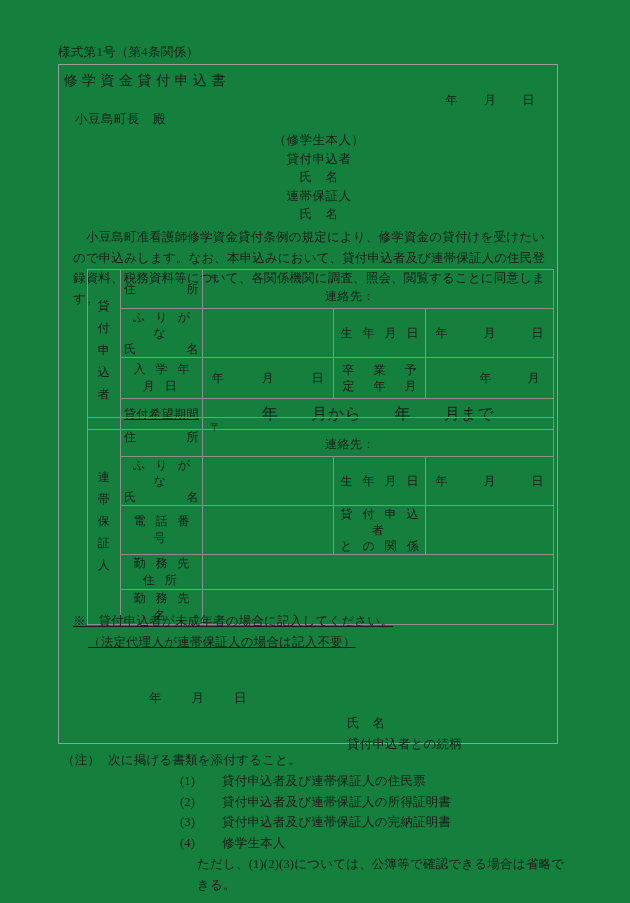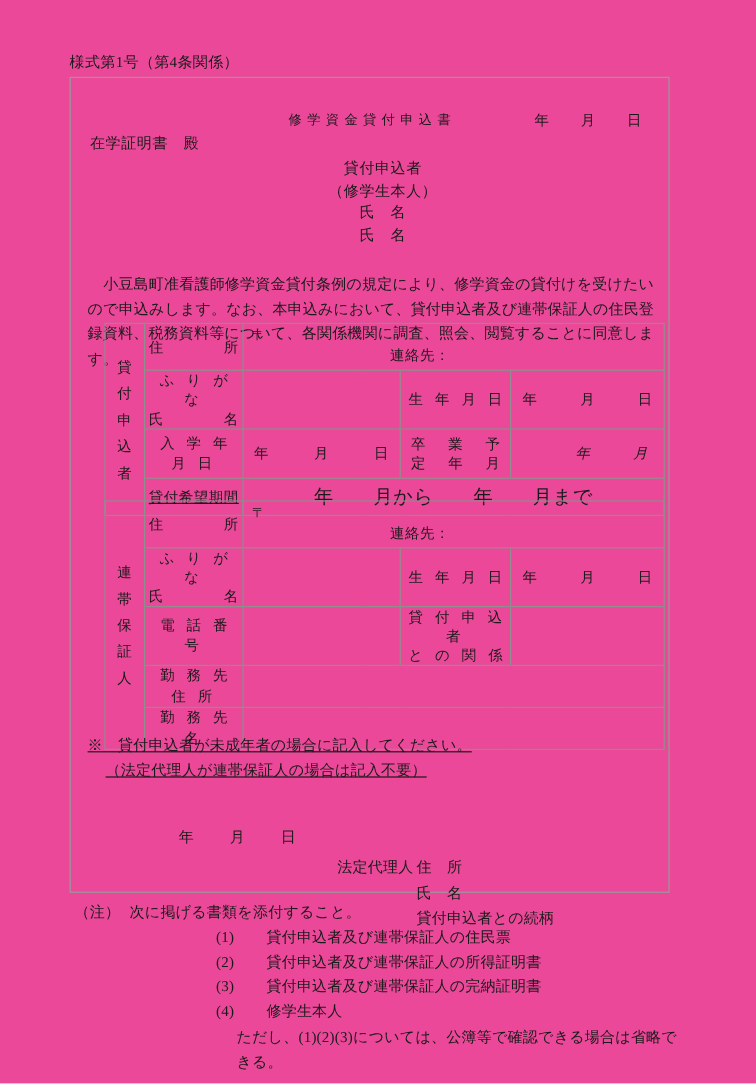--- a/index.html
+++ b/index.html
@@ -8,21 +8,21 @@
     background: #ffffff;
   }
   body {
     font-family: "Liberation Serif", "DejaVu Serif", serif;
     color: #1a1a1a;
   }
   #page {
     position: relative;
     width: 630px;
     height: 903px;
-    background: #ec4899;
+    background: #15803d;
     overflow: hidden;
   }
 
   
   .form-no {
     position: absolute;
     left: 58px;
     top: 44px;
     font-size: 12.5px;
     letter-spacing: 0.3px;
@@ -38,25 +38,23 @@
     height: 680px;
     border: 1px solid #9a9a9a;
     box-sizing: border-box;
   }
 
   .doc-title {
     position: absolute;
     left: 0;
     top: 7px;
     width: 100%;
-    text-align: center;
-    font-size: 11px;
+    font-size: 14px;
     letter-spacing: 4.5px;
     text-indent: 4.5px;
-    margin-top: 20px;
   }
 
   .date-line-top {
     position: absolute;
     right: 22px;
     top: 27px;
     font-size: 12px;
     letter-spacing: 0.5px;
   }
   .date-line-top .gap { display:inline-block; width: 26px; }
@@ -236,26 +234,27 @@
   <div class="form-no">様式第1号（第4条関係）</div>
 
   <div class="main-box">
 
     <div class="doc-title">修学資金貸付申込書</div>
 
     <div class="date-line-top">
       <span>年</span><span class="gap"></span><span>月</span><span class="gap"></span><span>日</span>
     </div>
 
-    <div class="addressee">在学証明書　殿</div>
+    <div class="addressee">小豆島町長　殿</div>
 
     <div class="applicant-block">
+      <div>（修学生本人）</div>
       <div>貸付申込者</div>
-      <div>（修学生本人）</div>
       <div>氏　名</div>
+      <div>連帯保証人</div>
       <div>氏　名</div>
     </div>
 
     <div class="intro-para">小豆島町准看護師修学資金貸付条例の規定により、修学資金の貸付けを受けたいので申込みします。なお、本申込みにおいて、貸付申込者及び連帯保証人の住民登録資料、税務資料等について、各関係機関に調査、照会、閲覧することに同意します。</div>
 
     <table class="form-tbl" style="left:28px; top:204px; width:466px;">
       <colgroup>
         <col style="width:33px">
           <col style="width:82px">
           <col style="width:101px">
@@ -287,21 +286,21 @@
           <td class="rowlabel spread2">生 年 月 日</td>
           <td class="ymd-right">年　　　月　　　日</td>
         </tr>
         <tr>
           <td class="rowlabel spread2" style="height:40px;">入 学 年 月 日</td>
           <td colspan="2" class="ymd-cell">年　　　月　　　日</td>
           <td class="rowlabel two-line">
             <div class="spread2">卒　業　予</div>
             <div class="spread2">定　年　月</div>
           </td>
-          <td class="ymd-right" style="padding-left:40px;font-style:italic;">年　　　月</td>
+          <td class="ymd-right" style="padding-left:40px;">年　　　月</td>
         </tr>
         <tr>
           <td class="rowlabel" style="height:30px;text-decoration:underline;">貸付希望期間</td>
           <td colspan="4" class="period-cell">年　　月から　　年　　月まで</td>
         </tr>
       </tbody>
     </table>
 
     <table class="form-tbl" style="left:28px; top:352px; width:466px;">
       <colgroup>
@@ -360,21 +359,20 @@
       <div>※　貸付申込者が未成年者の場合に記入してください。</div>
       <div class="indent">（法定代理人が連帯保証人の場合は記入不要）</div>
     </div>
 
 
     <div class="date-line-2">
       <span>年</span><span class="g"></span><span>月</span><span class="g"></span><span>日</span>
     </div>
 
     <div class="rep-block">
-      <div><span class="lbl">法定代理人</span><span class="val">住　所</span></div>
       <div><span class="lbl"></span><span class="val">氏　名</span></div>
       <div><span class="lbl"></span><span class="val">貸付申込者との続柄</span></div>
     </div>
 
   </div>
 
   <div class="footnotes">
     <div class="fn-head">
       <span class="num">（注）</span><span>次に掲げる書類を添付すること。</span>
     </div>

